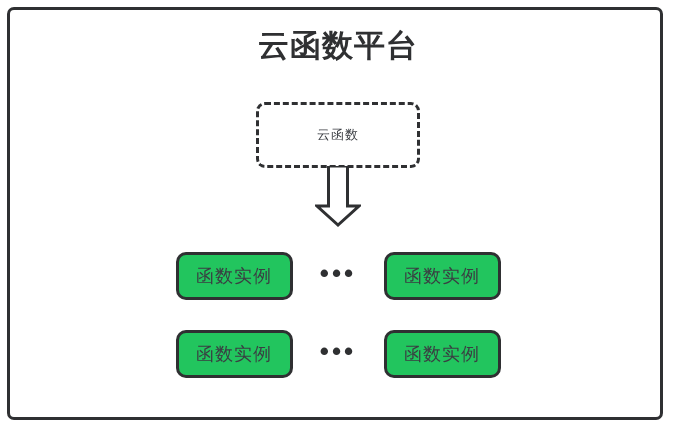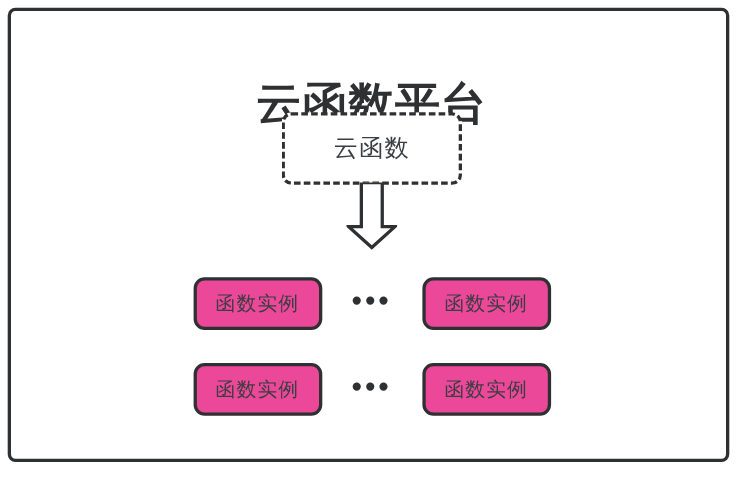--- a/index.html
+++ b/index.html
@@ -35,46 +35,45 @@
     background: #ffffff;
   }
 
   
   .platform-title {
     position: absolute;
     left: 0;
     top: 26px;
     width: 676px;
     text-align: center;
-    font-size: 41px;
+    font-size: 31px;
     font-weight: bold;
     letter-spacing: 1px;
     color: #2f3032;
     line-height: 40px;
     white-space: nowrap;
-    margin-top: 48px;
   }
 
   
   .cloud-func-box {
     position: absolute;
     left: 256px;
     top: 102px;
     width: 164px;
     height: 66px;
     box-sizing: border-box;
     border: 3px dashed #2f3032;
     border-radius: 9px;
     background: #ffffff;
     display: flex;
     align-items: center;
     justify-content: center;
   }
   .cloud-func-label {
-    font-size: 22px;
+    font-size: 13px;
     color: #3a3d42;
     letter-spacing: 1px;
     white-space: nowrap;
     text-align: right;
   }
 
   
   .flow-arrow {
     position: absolute;
     left: 315px;
@@ -95,21 +94,21 @@
   }
   .row-1 { top: 252px; }
   .row-2 { top: 330px; }
 
   .instance-box {
     width: 117px;
     height: 48px;
     box-sizing: border-box;
     border: 3px solid #2f3032;
     border-radius: 10px;
-    background: #ec4899;
+    background: #22c55e;
     display: flex;
     align-items: center;
     justify-content: center;
     flex: 0 0 auto;
   }
   .instance-label {
     font-size: 18px;
     color: #3a3d42;
     letter-spacing: 1px;
     white-space: nowrap;

